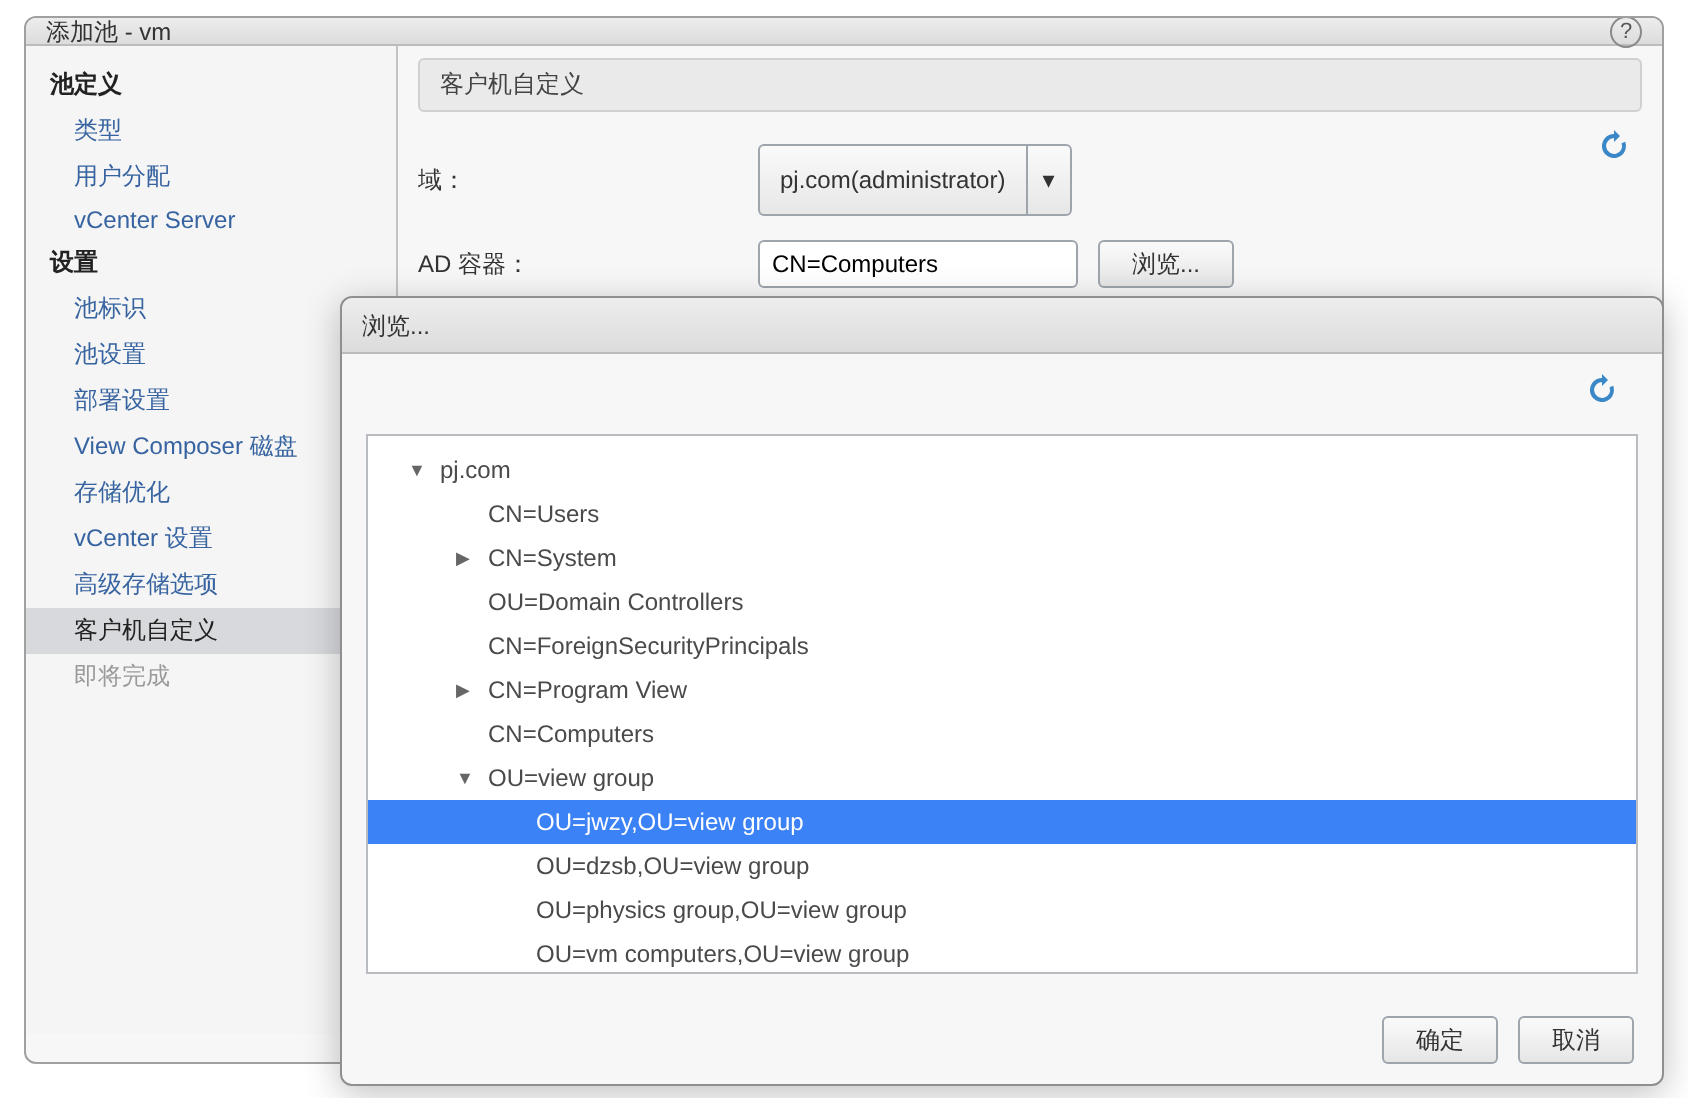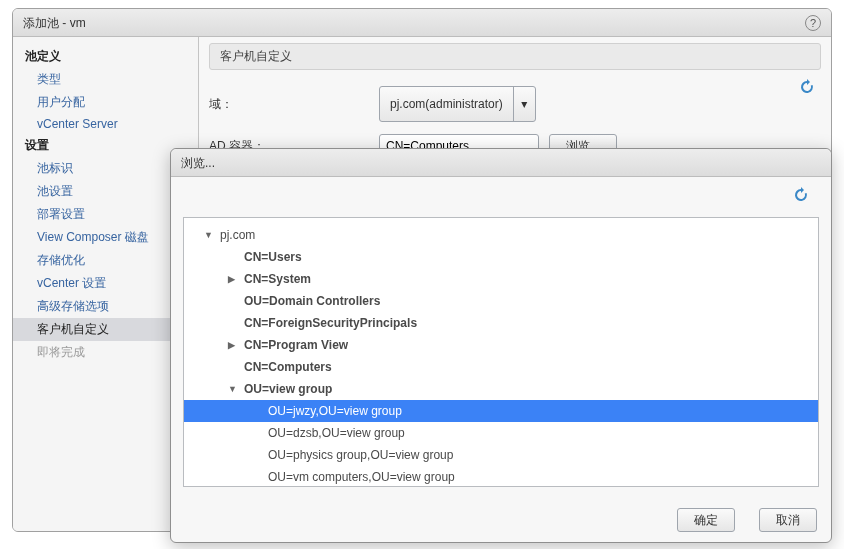--- a/index.html
+++ b/index.html
@@ -1,18 +1,18 @@
 <!DOCTYPE html>
 <html><head>
 <meta charset="utf-8">
 <style>
 *{box-sizing:border-box;margin:0;padding:0;font-family:Tahoma,Arial,"Microsoft YaHei",sans-serif;font-size:12px;}
 body{background:#fff;width:844px;height:549px;position:relative;overflow:hidden;}
 .window{position:absolute;left:12px;top:8px;width:820px;height:524px;border:1px solid #a0a0a0;border-radius:6px;overflow:hidden;background:#f7f7f7;}
-.titlebar{height:28px;background:linear-gradient(#ededed,#dcdcdc);border-bottom:1px solid #bcbcbc;line-height:28px;padding:0 10px;color:#333;display:flex;justify-content:space-between;align-items:center;}
+.titlebar{height:14px;background:linear-gradient(#ededed,#dcdcdc);border-bottom:1px solid #bcbcbc;line-height:28px;padding:0 10px;color:#333;display:flex;justify-content:space-between;align-items:center;}
 .titlebar .help{width:16px;height:16px;border:1px solid #888;border-radius:50%;display:flex;align-items:center;justify-content:center;color:#555;font-size:11px;}
 .body{display:flex;height:calc(100% - 28px);}
 .sidebar{width:186px;border-right:1px solid #c4c4c4;background:#f5f5f5;padding:8px 0;}
 .sidebar .section{padding:3px 12px;font-weight:bold;color:#222;}
 .sidebar .item{padding:3px 12px 3px 24px;color:#3764a0;cursor:pointer;}
 .sidebar .item.selected{background:#d8d9dd;color:#222;}
 .sidebar .item.disabled{color:#9a9a9a;cursor:default;}
 .main{flex:1;padding:6px 10px;color:#333;position:relative;}
 .section-title{background:#eaeaea;padding:4px 10px;border:1px solid #d0d0d0;border-radius:3px;color:#444;margin-bottom:16px;}
 .refresh{position:absolute;right:16px;top:42px;color:#3a88c7;width:16px;height:16px;}
@@ -24,25 +24,25 @@
 input.txt{border:1px solid #9fa5ad;border-radius:3px;padding:4px 6px;width:160px;height:24px;}
 button.btn{border:1px solid #9fa5ad;border-radius:3px;background:linear-gradient(#fafafa,#e6e6e6);padding:3px 16px;height:24px;color:#333;cursor:pointer;}
 .footer{position:absolute;right:12px;bottom:10px;display:flex;gap:10px;}
 
 .dialog{position:absolute;left:170px;top:148px;width:662px;height:395px;border:1px solid #8f8f8f;border-radius:6px;background:#f7f7f7;box-shadow:0 4px 18px rgba(0,0,0,.25);}
 .dialog .dtitle{height:28px;background:linear-gradient(#ededed,#dcdcdc);border-bottom:1px solid #bcbcbc;line-height:28px;padding:0 10px;color:#333;border-radius:6px 6px 0 0;}
 .dialog .dbody{padding:10px 12px;position:relative;height:320px;}
 .dialog .drefresh{position:absolute;right:22px;top:10px;}
 .tree-box{border:1px solid #b9bcc0;background:#fff;height:270px;margin-top:30px;overflow-y:scroll;padding:6px 0;}
 .tree-node{display:flex;align-items:center;height:22px;padding-left:20px;color:#4a4a4a;cursor:pointer;}
-.tree-node.l1{padding-left:44px;font-weight:bold;}
+.tree-node.l1{padding-left:44px;}
 .tree-node.l2{padding-left:68px;}
 .tree-node .toggle{width:12px;margin-right:4px;color:#666;font-size:9px;}
 .tree-node.selected{background:#3b82f6;color:#fff;}
-.dialog .dfooter{position:absolute;right:14px;bottom:10px;display:flex;gap:24px;margin-top:40px;}
+.dialog .dfooter{position:absolute;right:14px;bottom:10px;display:flex;gap:10px;margin-top:40px;}
 svg.refr{width:16px;height:16px;}
 .hidden-p3{position:absolute;right:18px;color:#444;top:272px;font-size:11px;}
 .hidden-p3b{position:absolute;right:18px;color:#444;top:336px;font-size:11px;}
 </style>
 </head>
 <body>
 
 <div class="window">
   <div class="titlebar">
     <span>添加池 - vm</span>

